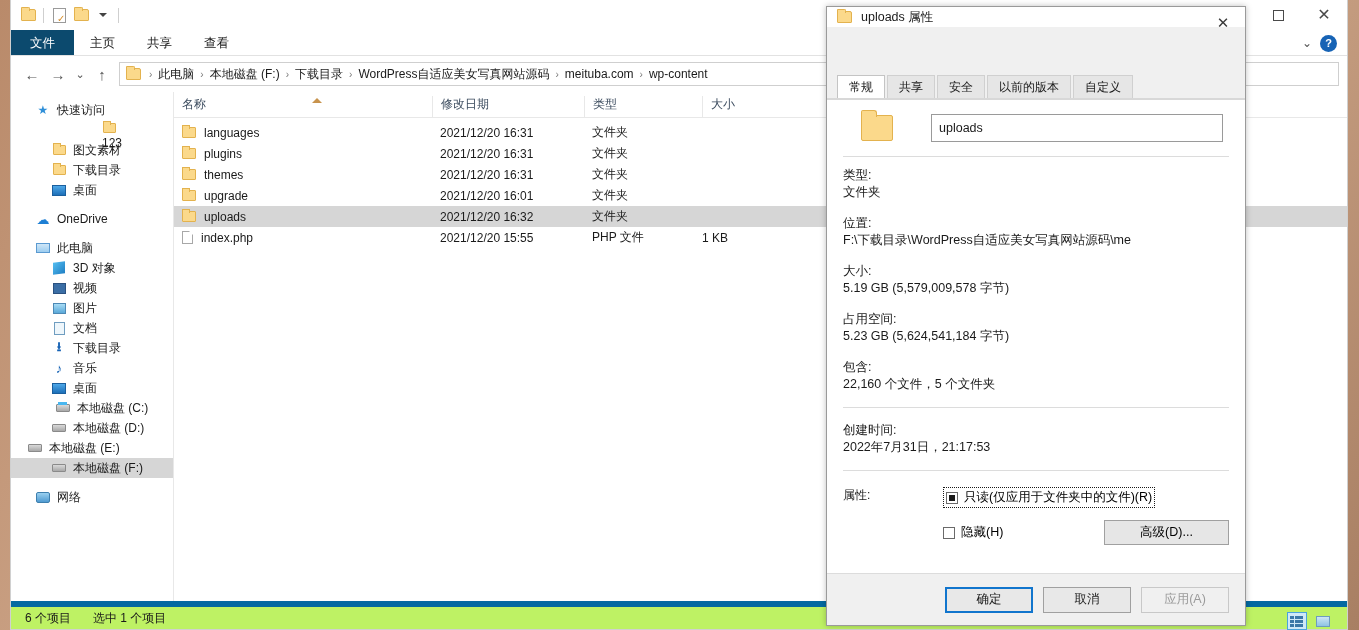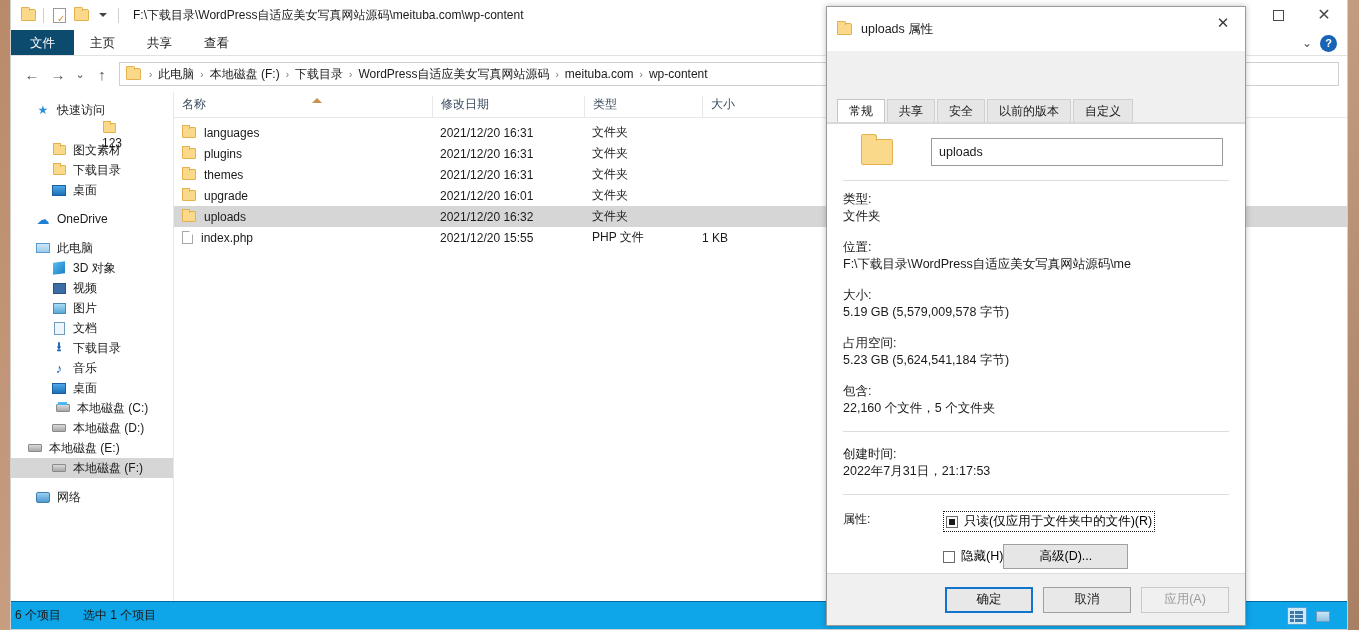--- a/index.html
+++ b/index.html
@@ -171,43 +171,43 @@
   .cell-type { width:118px; padding-left:8px; }
   .cell-size { width:86px; padding-right:10px; }
   .f-ico { width:14px;height:11px; margin-right:8px; flex:none; position:relative;
            background:#fbd98b;border:1px solid #e3b24e; border-radius:0 1px 1px 1px;}
   .f-ico::before{content:"";position:absolute;left:-1px;top:-3px;width:6px;height:3px;background:#fbd98b;border:1px solid #e3b24e;border-bottom:none;}
   .p-ico { width:11px;height:13px;margin-right:8px;flex:none;background:#fff;border:1px solid #a8a8a8; position:relative;}
   .p-ico::after{content:"";position:absolute;right:-1px;top:-1px;border-left:4px solid transparent;border-top:4px solid #fff;width:0;height:0;}
 
   
   #statusbar {
-    height: 28px; flex:none; border-top:1px solid #0369a1;
-    display:flex; align-items:center; padding-left:4px;
-    font-size:12px; color:#1a1a1a; background:#0ea5e9; position:relative;
+    height: 28px; flex:none; border-top:6px solid #0369a1;
+    display:flex; align-items:center; padding-left:14px;
+    font-size:12px; color:#1a1a1a; background:#bef264; position:relative;
   }
   #statusbar .s2 { margin-left:22px; }
   #viewbtns { position:absolute; right:14px; top:0; height:28px; display:flex; align-items:center; gap:6px; }
   .vbtn { width:20px;height:18px;display:flex;align-items:center;justify-content:center; }
   .vbtn.active { background:#cfe8f7; border:1px solid #4aa3dc; }
   .vdetail { width:14px;height:11px; display:grid; grid-template-columns:4px 8px; grid-template-rows:repeat(3,3px); gap:1px; }
   .vdetail i { background:#3b78a8; display:block; }
   .vtile { width:14px;height:11px;background:linear-gradient(#cde6f5,#8fc3e4);border:1px solid #6d9cbf; }
 
   
   #dialog {
     position:absolute; left:826px; top:6px;
     width:420px; height:620px;
     background:#f0f0f0;
     border:1px solid #9a9a9a;
     box-shadow: 0 0 6px rgba(0,0,0,0.25);
     display:flex; flex-direction:column;
   }
   #dlg-title {
-    height:44px; flex:none; background:#fff;
+    height:20px; flex:none; background:#fff;
     display:flex; align-items:center; padding-left:10px; position:relative;
   }
   #dlg-title .t-ico { margin-right:9px; }
   #dlg-title .t-text { font-size:12.5px; color:#1a1a1a; }
   #dlg-close {
     position:absolute; right:0; top:0; width:44px; height:32px;
     display:flex;align-items:center;justify-content:center;
     color:#3a3a3a; font-size:15px;
   }
   #dlg-tabs {
@@ -282,21 +282,20 @@
       <div class="qa-icon">
           <span class="prop-glyph"></span>
         </div>
       <div class="qa-icon">
           <span class="folder-glyph"></span>
         </div>
       <div class="qa-icon">
           <span class="caret-down"></span>
         </div>
       <div class="qa-sep"></div>
-      <div id="titlepath">F:\下载目录\WordPress自适应美女写真网站源码\meituba.com\wp-content</div>
       <div id="wincontrols">
         <div class="wbtn">
             <span class="wsquare"></span>
           </div>
         <div class="wbtn">
             <span class="wclose">✕</span>
           </div>
       </div>
     </div>
 
@@ -616,21 +615,21 @@
 
       <div id="attrrow">
         <span class="plabel">属性:</span>
         <div style="flex:1;">
           <div class="cbline">
             <span class="focusring" style="display:flex;align-items:center;">
               <span class="cbox mixed"></span>
               <span>只读(仅应用于文件夹中的文件)(R)</span>
             </span>
           </div>
-          <div style="display:flex;align-items:center;">
+          <div style="display:flex;align-items:center;justify-content:space-between;">
             <div class="cbline" style="margin-bottom:0;">
               <span class="cbox"></span>
               <span>隐藏(H)</span>
             </div>
             <div id="advbtn">高级(D)...</div>
           </div>
         </div>
       </div>
     </div>
 

